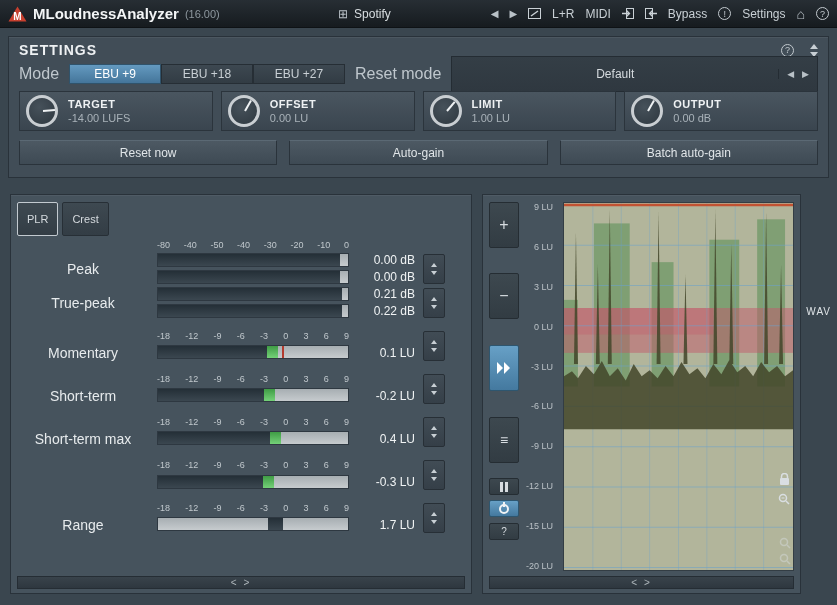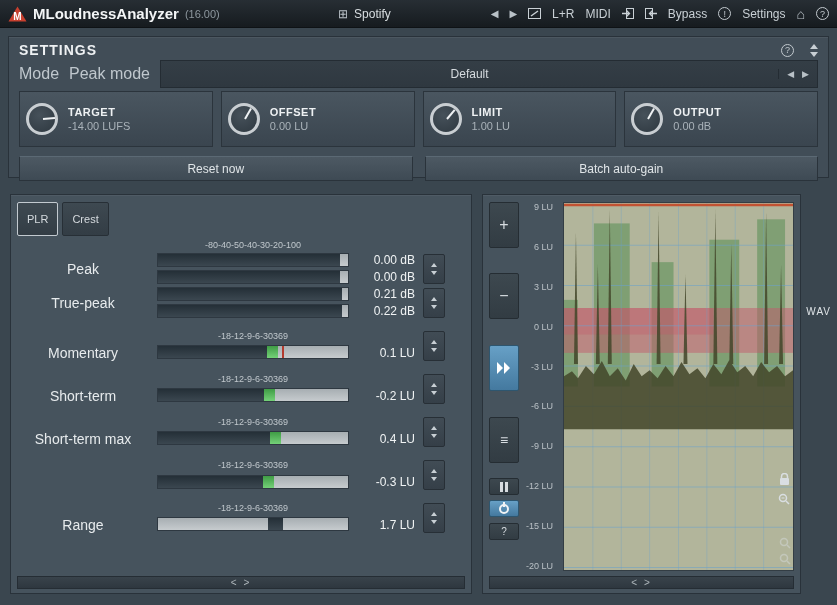--- a/index.html
+++ b/index.html
@@ -23,44 +23,44 @@
 .s-title{font-size:14px;font-weight:bold;letter-spacing:1px;color:#eef1f3}
 .s-header-right{margin-left:auto;display:flex;gap:16px;align-items:center}
 .collapser{display:flex;flex-direction:column;gap:3px;cursor:pointer}
 .tri-up{width:0;height:0;border-left:4px solid transparent;border-right:4px solid transparent;border-bottom:5px solid #c8cfd4}
 .tri-down{width:0;height:0;border-left:4px solid transparent;border-right:4px solid transparent;border-top:5px solid #c8cfd4}
 .mode-row{display:flex;align-items:center;gap:10px;padding:0 10px;height:22px}
 .row-label{font-size:16px;color:#bfc7cd}
 .mode-tabs{display:flex}
 .mode-tab{width:92px;height:20px;display:flex;align-items:center;justify-content:center;font-size:12px;color:#c8cfd4;background:linear-gradient(#3d4851,#323c44);border:1px solid #262e35;cursor:pointer}
 .mode-tab.sel{background:linear-gradient(#649ac0,#44759a);color:#fff;border-color:#30536b}
-.dropdown{flex:1;height:28px;background:linear-gradient(#343e46,#2f3840);border:1px solid #242c33;display:flex;align-items:center;color:#d6dbdf;font-size:12px;cursor:pointer}
+.dropdown{flex:1;height:36px;background:linear-gradient(#343e46,#2f3840);border:1px solid #242c33;display:flex;align-items:center;color:#d6dbdf;font-size:12px;cursor:pointer}
 .dd-text{flex:1;text-align:center}
 .dd-arrows{display:flex;gap:8px;padding:0 8px;border-left:1px solid #242c33;font-size:9px;color:#b9c1c7}
 .knob-row{display:flex;gap:8px;padding:0 10px;margin-top:6px}
-.knob-panel{flex:1;height:56px;background:linear-gradient(#4a5660,#3a454f);border:1px solid #2b343c;display:flex;align-items:center;gap:10px;padding-left:6px;cursor:pointer}
+.knob-panel{flex:1;height:40px;background:linear-gradient(#4a5660,#3a454f);border:1px solid #2b343c;display:flex;align-items:center;gap:10px;padding-left:6px;cursor:pointer}
 .knob{width:32px;height:32px;border-radius:50%;border:3px solid #c9ced2;background:radial-gradient(circle at 40% 35%,#46515a,#2e3840);position:relative;flex:none}
 .knob-ptr{position:absolute;left:50%;top:50%;width:2px;height:12px;background:#eef1f3;transform-origin:50% 0}
 .knob-texts{display:flex;flex-direction:column;gap:2px}
 .knob-label{font-size:11px;font-weight:bold;letter-spacing:.5px;color:#eef1f3}
 .knob-value{font-size:11px;color:#a9b2b9}
 .action-row{display:flex;gap:12px;padding:0 10px;margin-top:9px}
 .action-btn{flex:1;height:25px;background:linear-gradient(#4d5963,#3e4a54);border:1px solid #2a333b;border-top-color:#5b6974;color:#e0e5e8;font-size:12px;display:flex;align-items:center;justify-content:center;cursor:pointer;border-radius:1px}
 
 
 .main{position:absolute;top:194px;left:10px;right:36px;height:400px;display:flex;gap:10px}
 .panel{background:#46535d;border:1px solid #29323a;position:relative;box-shadow:inset 0 1px 0 rgba(255,255,255,.05)}
 .meters{width:462px;padding:7px 6px}
 .m-tabs{display:flex;gap:4px;margin-bottom:2px}
 .m-tab{height:18px;padding:16px 9px;font-size:11px;display:flex;align-items:center;background:linear-gradient(#3e4951,#333d45);border:1px solid #272f36;color:#d5dade;border-radius:2px;cursor:pointer}
 .m-tab.sel{border-color:#c3cad0}
 .pgrid,.lugrid{display:grid;grid-template-columns:132px 192px 58px 22px;column-gap:8px;row-gap:3px}
 .pgrid{margin-top:4px}
 .lugrid{margin-top:13px}
-.scale-row{grid-column:2;display:flex;justify-content:center;font-size:9px;color:#c1c8cd;line-height:10px}
+.scale-row{grid-column:2;display:flex;justify-content:space-between;font-size:9px;color:#c1c8cd;line-height:10px}
 .m-label{grid-column:1;align-self:center;text-align:center;font-size:14px;color:#e7ebed}
 .bar{grid-column:2;position:relative;height:14px;background:linear-gradient(#a7aeb2,#c6cbce);border:1px solid #2e3841;overflow:hidden}
 .bar i{position:absolute;top:0;bottom:0;display:block}
 .fd{left:0;background:linear-gradient(#242f37,#3b4750)}
 .fg{background:linear-gradient(#3f9c45,#74d178)}
 .ft{width:2px;background:#b33a2e}
 .m-val{grid-column:3;align-self:center;text-align:right;font-size:12px;color:#f0f3f4;white-space:nowrap}
 .stepper{grid-column:4;width:22px;height:30px;align-self:center;display:flex;flex-direction:column;align-items:center;justify-content:center;gap:4px;background:linear-gradient(#414c55,#353f48);border:1px solid #272f36;border-radius:2px;cursor:pointer}
 .stepper .tri-up{border-bottom-width:4px;border-left-width:3.5px;border-right-width:3.5px}
 .stepper .tri-down{border-top-width:4px;border-left-width:3.5px;border-right-width:3.5px}
@@ -141,21 +141,26 @@
       <span class="s-header-right">
         <span class="circle-icon">?</span>
         <span class="collapser">
             <i class="tri-up"></i>
             <i class="tri-down"></i>
           </span>
       </span>
     </div>
     <div class="mode-row">
       <span class="row-label">Mode</span>
-      <span class="row-label">Peak mode</span>
+      <div class="mode-tabs">
+        <div class="mode-tab sel">EBU +9</div>
+        <div class="mode-tab">EBU +18</div>
+        <div class="mode-tab">EBU +27</div>
+      </div>
+      <span class="row-label">Reset mode</span>
       <div class="dropdown">
         <span class="dd-text">Default</span>
         <span class="dd-arrows">
           <span>◀</span>
           <span>▶</span>
         </span>
       </div>
     </div>
     <div class="knob-row">
       <div class="knob-panel">
@@ -190,20 +195,21 @@
             <i class="knob-ptr" style="transform:rotate(-150deg)"></i>
           </span>
         <span class="knob-texts">
           <span class="knob-label">OUTPUT</span>
           <span class="knob-value">0.00 dB</span>
         </span>
       </div>
     </div>
     <div class="action-row">
       <div class="action-btn">Reset now</div>
+      <div class="action-btn">Auto-gain</div>
       <div class="action-btn">Batch auto-gain</div>
     </div>
   </section>
 
   <div class="main">
 
     <section class="panel meters">
       <div class="m-tabs">
         <div class="m-tab sel">PLR</div>
         <div class="m-tab">Crest</div>

